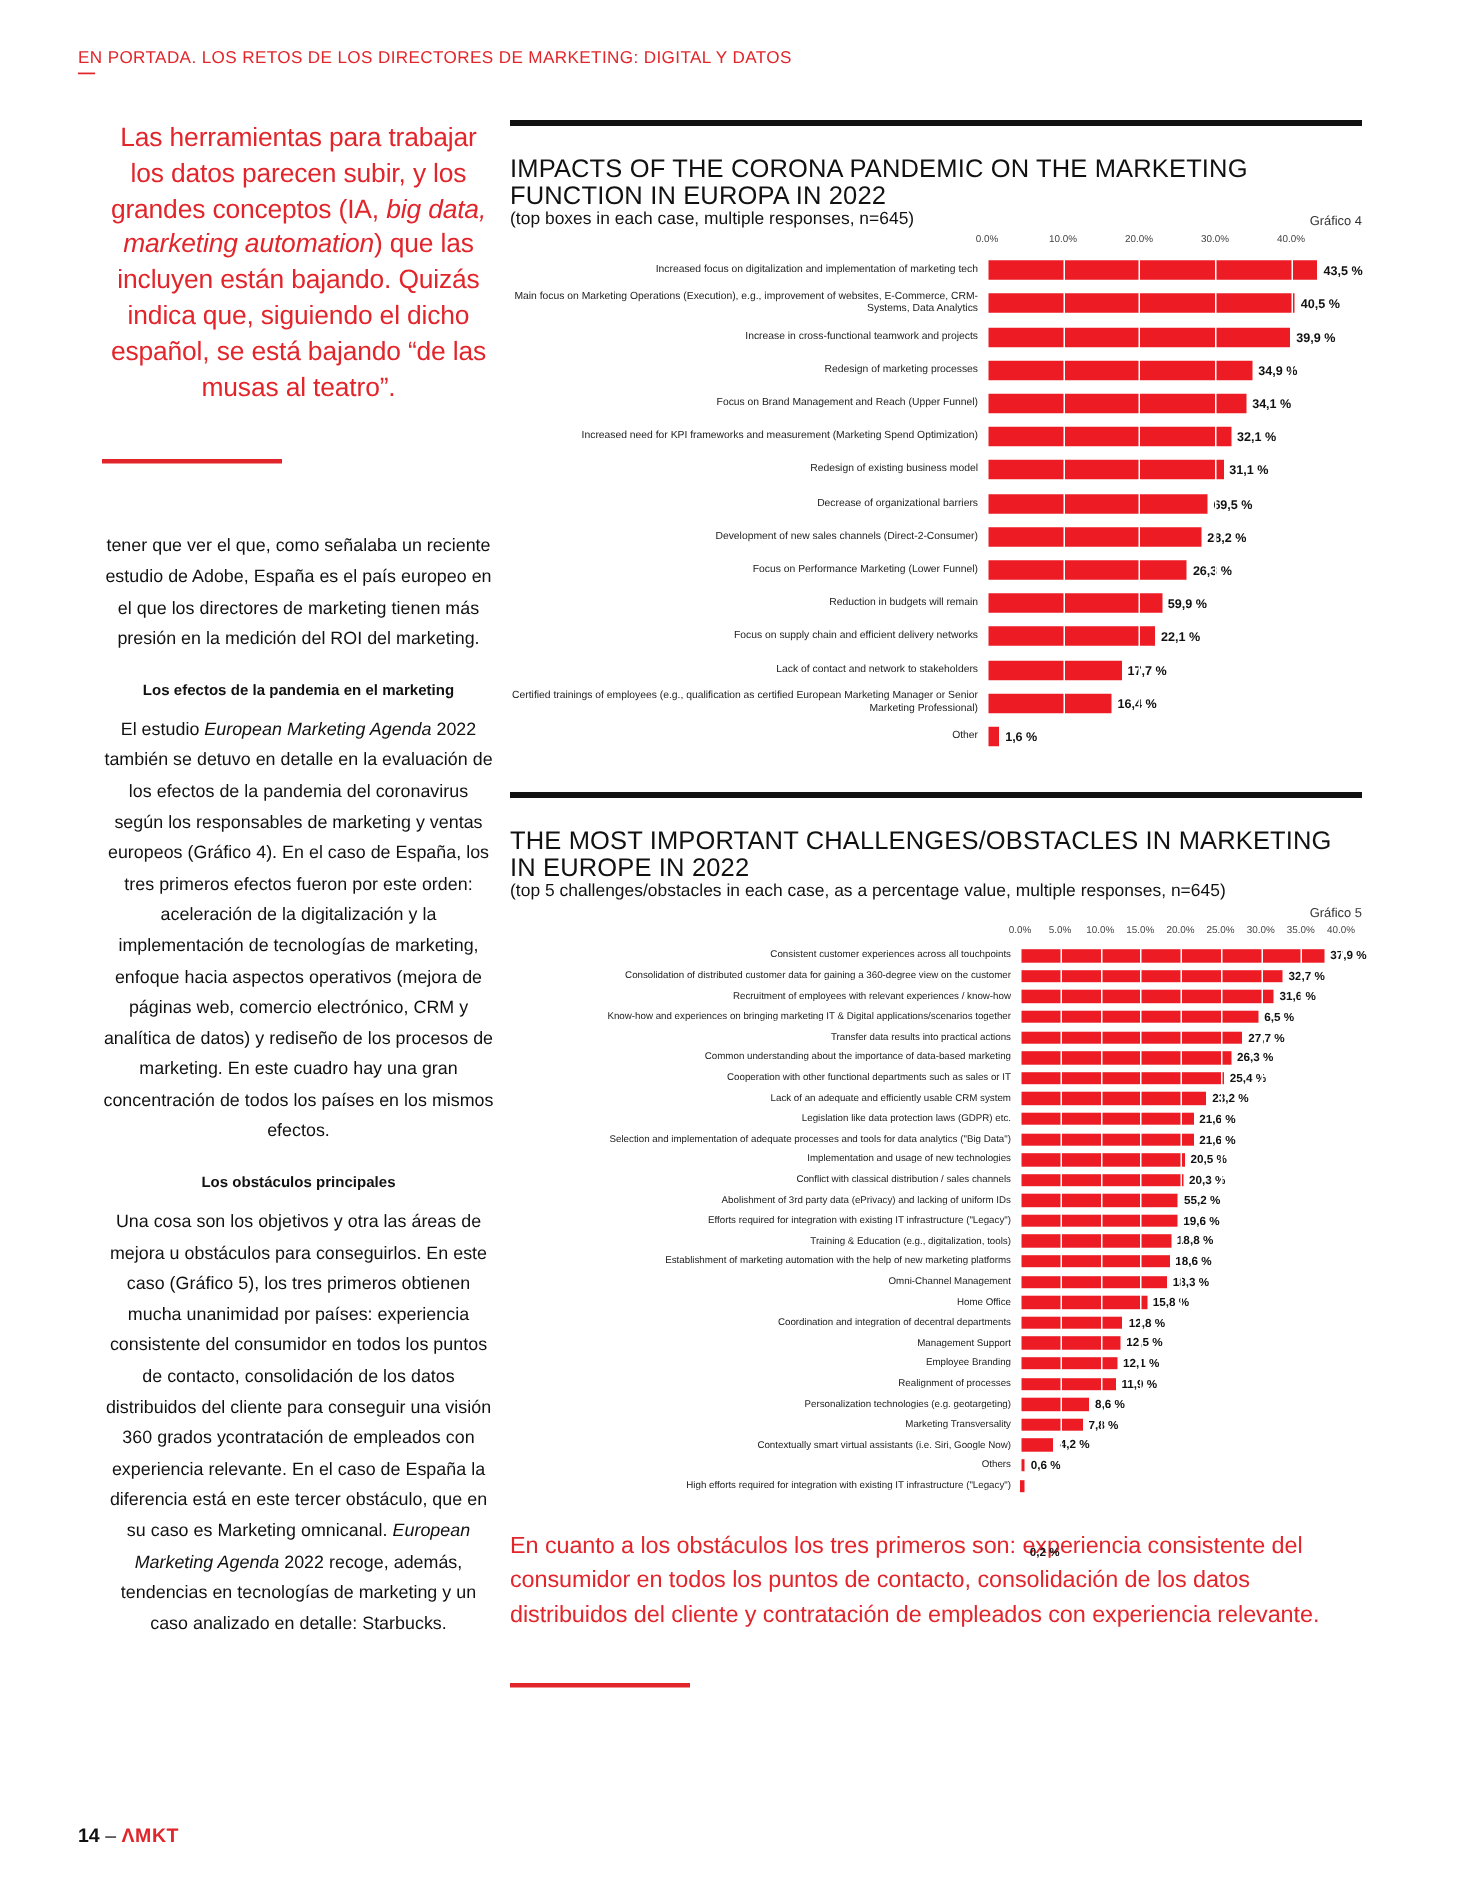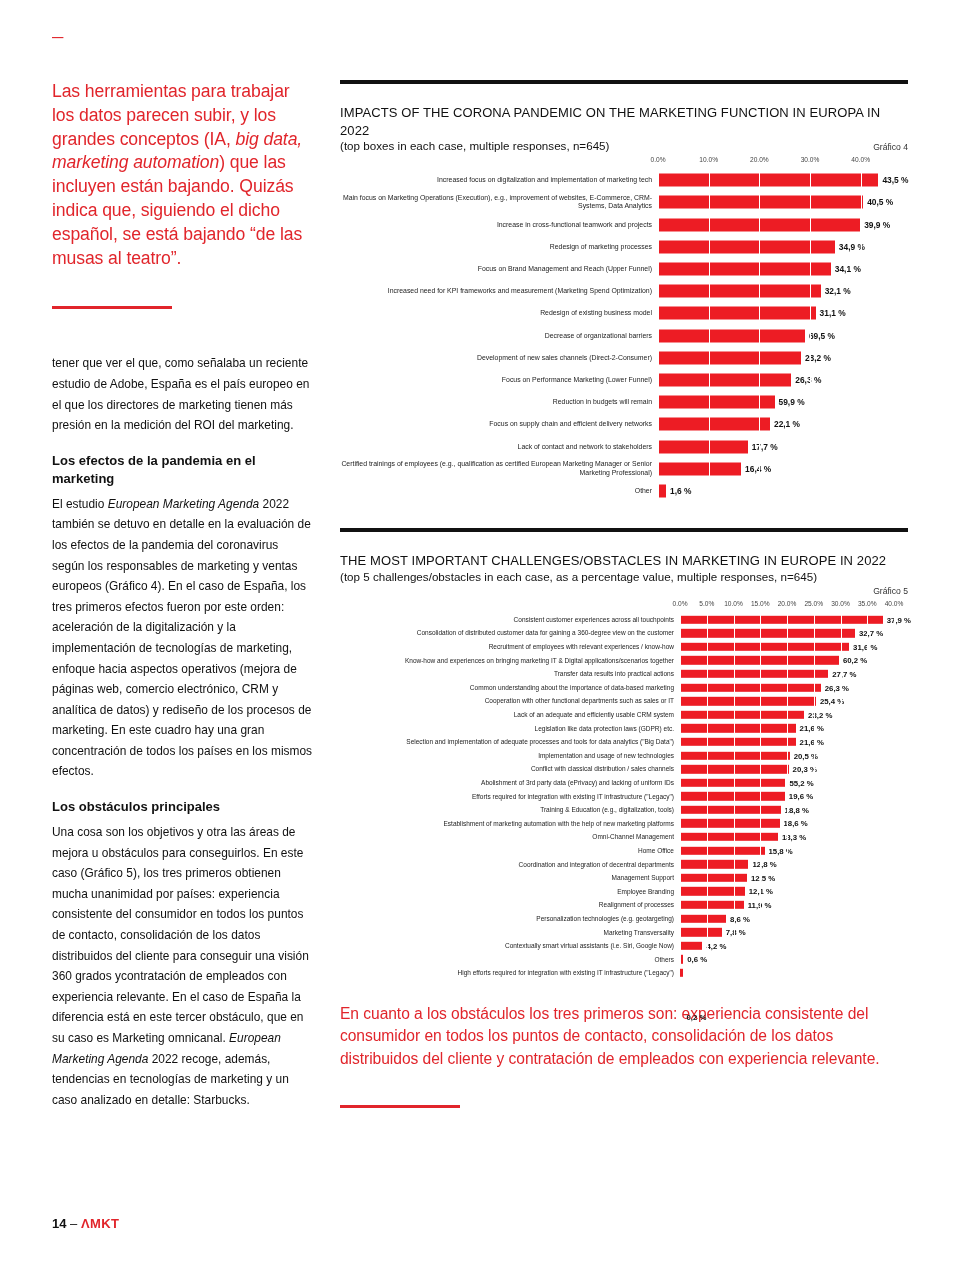--- a/index.html
+++ b/index.html
@@ -12,50 +12,50 @@
 
   
   .runhead{
     position:absolute;left:52px;top:33px;width:760px;
     font-size:11.4px;letter-spacing:.26px;color:#e1252b;
     font-family:"Liberation Sans",sans-serif;
   }
   .runhead .dash{display:block;font-weight:700;margin-top:1px;line-height:6px;}
 
   
-  .leftcol{position:absolute;left:52px;top:80px;width:262px;}
+  .leftcol{position:absolute;left:68px;top:80px;width:262px;text-align:center;}
   .lede{
     color:#e1252b;font-size:17.6px;line-height:23.8px;font-weight:400;
     letter-spacing:-.1px;
   }
   .lede i{font-style:italic;}
   .rule-red{
     width:120px;height:3px;background:#e1252b;margin:36px 0 0 0;
   }
   .bodytxt{
     margin-top:44px;font-size:11.9px;line-height:20.6px;color:#111;
     letter-spacing:.02px;
   }
   .bodytxt p{margin:0 0 16px 0;}
   .bodytxt p:last-child{margin-bottom:0;}
   .bodytxt i{font-style:italic;}
   .subhead{
-    font-weight:700;font-size:13px;line-height:18px;margin:0 0 6px 0;color:#111;
+    font-weight:700;font-size:10px;line-height:18px;margin:0 0 6px 0;color:#111;
   }
   .folio{
     position:absolute;left:52px;top:1216px;font-size:13px;color:#111;font-weight:700;
   }
   .folio .sep{font-weight:400;color:#111;}
   .folio .brand{color:#e1252b;font-weight:700;letter-spacing:.4px;}
 
   
   .rightcol{position:absolute;left:340px;top:80px;width:568px;}
   .blackrule{height:4px;background:#111;width:100%;}
   .chart-title{
-    font-size:13px;line-height:17.6px;font-weight:400;margin-top:20px;color:#111;
+    font-size:17px;line-height:17.6px;font-weight:400;margin-top:20px;color:#111;
     letter-spacing:.1px;
   }
   .chart-sub{
     font-size:11.6px;color:#111;letter-spacing:.02px;
   }
   .graf-tag{
     font-size:8.6px;color:#333;text-align:right;margin-top:3px;
   }
   .chart-subrow{display:flex;align-items:flex-end;justify-content:space-between;}
 
@@ -109,20 +109,21 @@
     letter-spacing:-.05px;
   }
   .closing .rule-red{margin-top:34px;width:120px;}
 </style>
 </head>
 <body>
 
 <div class="page">
 
   <div class="runhead">
+    <span>EN PORTADA. LOS RETOS DE LOS DIRECTORES DE MARKETING: DIGITAL Y DATOS</span>
     <span class="dash">—</span>
   </div>
 
   <div class="leftcol">
     <div class="lede">
       <span>Las herramientas para trabajar los datos parecen subir, y los grandes conceptos (IA, </span><i>big data, marketing automation</i><span>) que las incluyen están bajando. Quizás indica que, siguiendo el dicho español, se está bajando “de las musas al teatro”.</span>
     </div>
     <div class="rule-red"></div>
 
     <div class="bodytxt">
@@ -318,21 +319,21 @@
             <div class="bar-label">Recruitment of employees with relevant experiences / know-how</div>
             <div class="bar-wrap">
               <div class="bar" style="width: 169.06px;"></div>
               <div class="bar-val" style="left: 169.06px;">31,6 %</div>
             </div>
           </div>
           <div class="bar-row">
             <div class="bar-label two">Know-how and experiences on bringing marketing IT &amp; Digital applications/scenarios together</div>
             <div class="bar-wrap">
               <div class="bar" style="width: 158.895px;"></div>
-              <div class="bar-val" style="left: 158.895px;">60,2 %</div>
+              <div class="bar-val" style="left: 158.895px;">6,5 %</div>
             </div>
           </div>
           <div class="bar-row">
             <div class="bar-label">Transfer data results into practical actions</div>
             <div class="bar-wrap">
               <div class="bar" style="width: 148.195px;"></div>
               <div class="bar-val" style="left: 148.195px;">27,7 %</div>
             </div>
           </div>
           <div class="bar-row">

